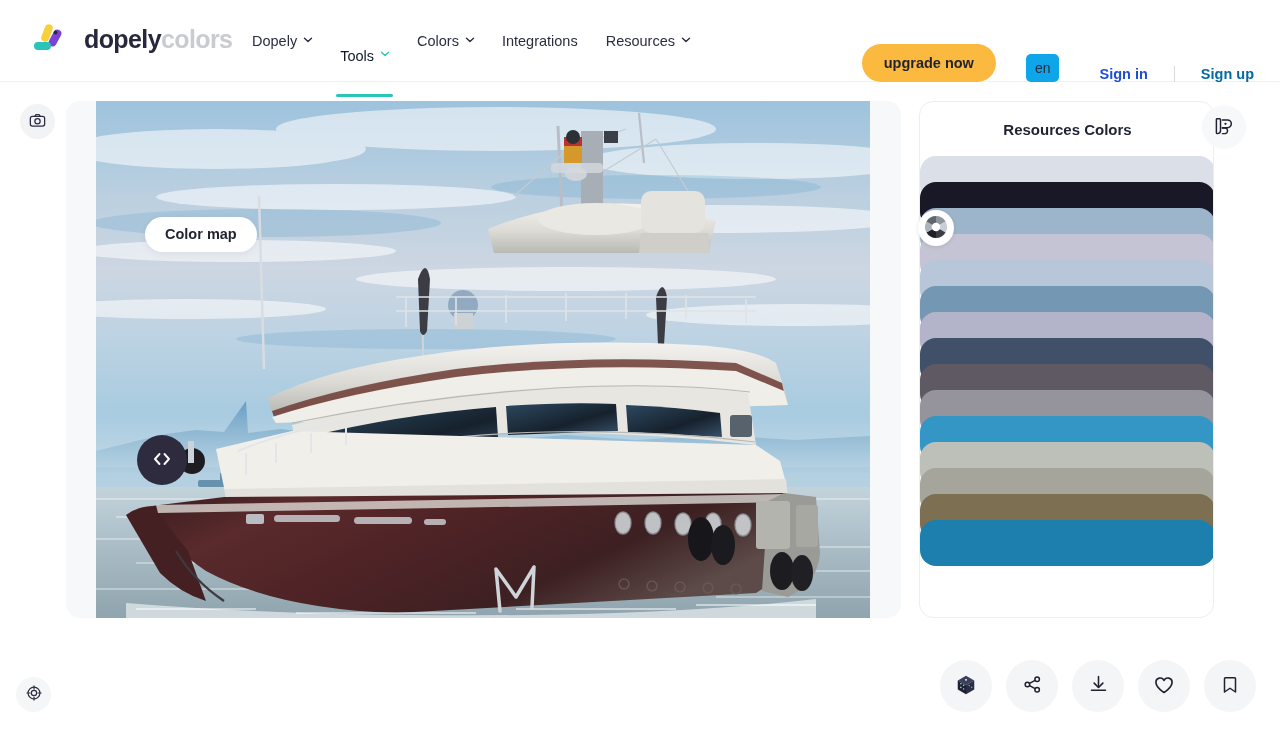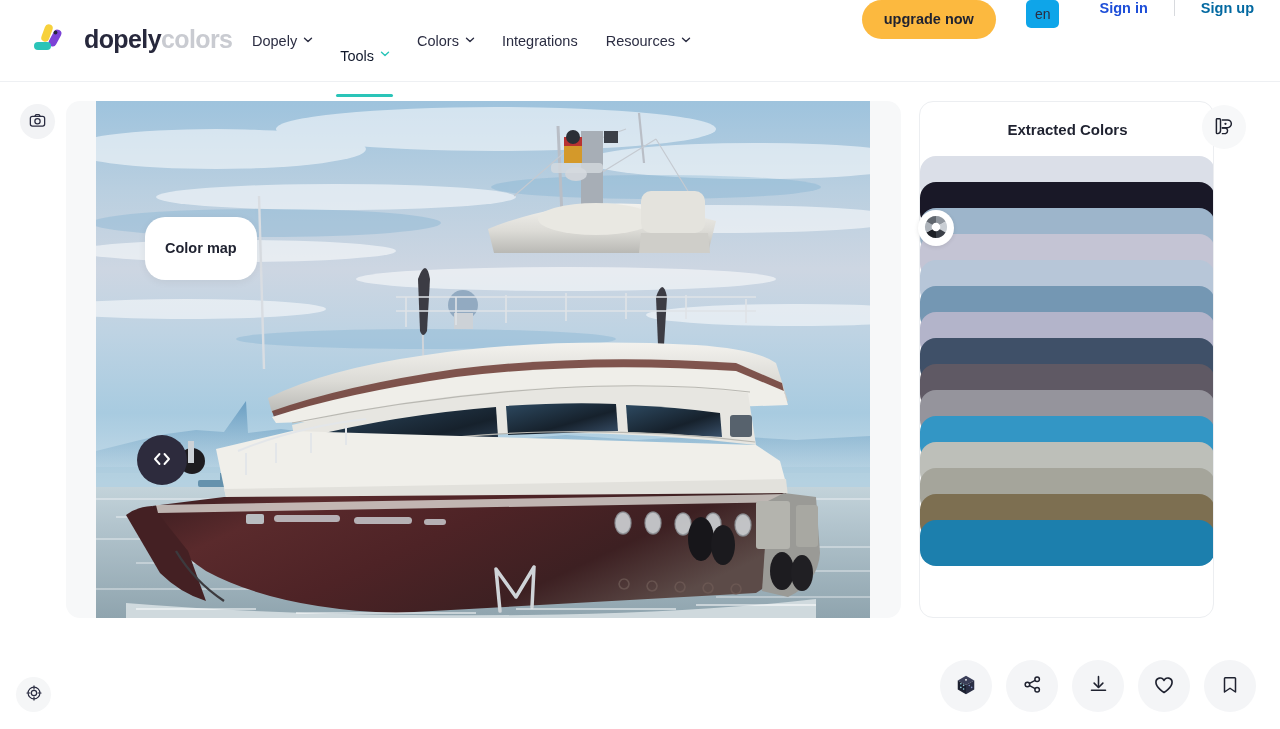--- a/index.html
+++ b/index.html
@@ -42,21 +42,21 @@
   .nav-item.active { color: #0f172a; margin-top: 29px; }
   .nav-item.active::after {
     content: ""; position: absolute; left: 10px; right: 10px; bottom: 0;
     height: 3px; background: #2ac4b8; border-radius: 2px;
   }
   .chev { display: inline-block; width: 9px; height: 9px; position: relative; top: -2px; }
   .chev svg { display: block; }
 
   .header-right {
     position: absolute; right: 26px; top: 0; height: 82px;
-    display: flex; align-items: flex-start; gap: 16px;
+    display: flex; align-items: flex-end; gap: 16px;
   }
   .upgrade-btn {
     background: #fcb93f; color: #1f2230;
     font-size: 14.5px; font-weight: 700;
     border: none; border-radius: 24px;
     padding: 12px 22px; cursor: pointer;
     line-height: 1;
   }
   .lang-btn {
     margin-left: 14px;
@@ -97,21 +97,21 @@
     width: 774px; height: 517px;
     overflow: hidden;
     background: #bcd5e6;
   }
   .photo svg { display: block; width: 774px; height: 517px; }
 
   .colormap-pill {
     position: absolute; left: 79px; top: 116px;
     background: #ffffff; color: #1f2230;
     font-size: 14.5px; font-weight: 700;
-    padding: 24px 20px; border-radius: 20px;
+    padding: 10px 20px; border-radius: 20px;
     box-shadow: 0 2px 8px rgba(0,0,0,0.06);
     cursor: pointer; z-index: 6; line-height:1;
   }
   .arrows-btn {
     position: absolute; left: 71px; top: 334px;
     width: 50px; height: 50px; border-radius: 50%;
     background: #2d2b3d; border: none; cursor: pointer;
     display: flex; align-items: center; justify-content: center;
     z-index: 6;
   }
@@ -480,21 +480,21 @@
         <path d="M13 13 L13 24 A11 11 0 0 1 3.5 18.5 Z" fill="#1d2026"></path>
         <path d="M13 13 L3.5 18.5 A11 11 0 0 1 3.5 7.5 Z" fill="#adb3ba"></path>
         <path d="M13 13 L3.5 7.5 A11 11 0 0 1 13 2 Z" fill="#60666e"></path>
         <circle cx="13" cy="13" r="4.3" fill="#ffffff"></circle>
       </svg>
     </span>
   </button>
 </div>
 
 <div class="palette-card">
-  <div class="palette-title">Extracted Colors</div>
+  <div class="palette-title">Resources Colors</div>
   <div class="swatch-stack">
       <div class="swatch" style="top: 0px; height: 46px; background: rgb(219, 223, 232); z-index: 1;"></div>
       <div class="swatch" style="top: 26px; height: 46px; background: rgb(25, 24, 39); z-index: 2;"></div>
       <div class="swatch" style="top: 52px; height: 46px; background: rgb(157, 181, 203); z-index: 3;"></div>
       <div class="swatch" style="top: 78px; height: 46px; background: rgb(196, 196, 212); z-index: 4;"></div>
       <div class="swatch" style="top: 104px; height: 46px; background: rgb(183, 198, 216); z-index: 5;"></div>
       <div class="swatch" style="top: 130px; height: 46px; background: rgb(116, 151, 179); z-index: 6;"></div>
       <div class="swatch" style="top: 156px; height: 46px; background: rgb(179, 180, 202); z-index: 7;"></div>
       <div class="swatch" style="top: 182px; height: 46px; background: rgb(63, 80, 104); z-index: 8;"></div>
       <div class="swatch" style="top: 208px; height: 46px; background: rgb(95, 89, 100); z-index: 9;"></div>

